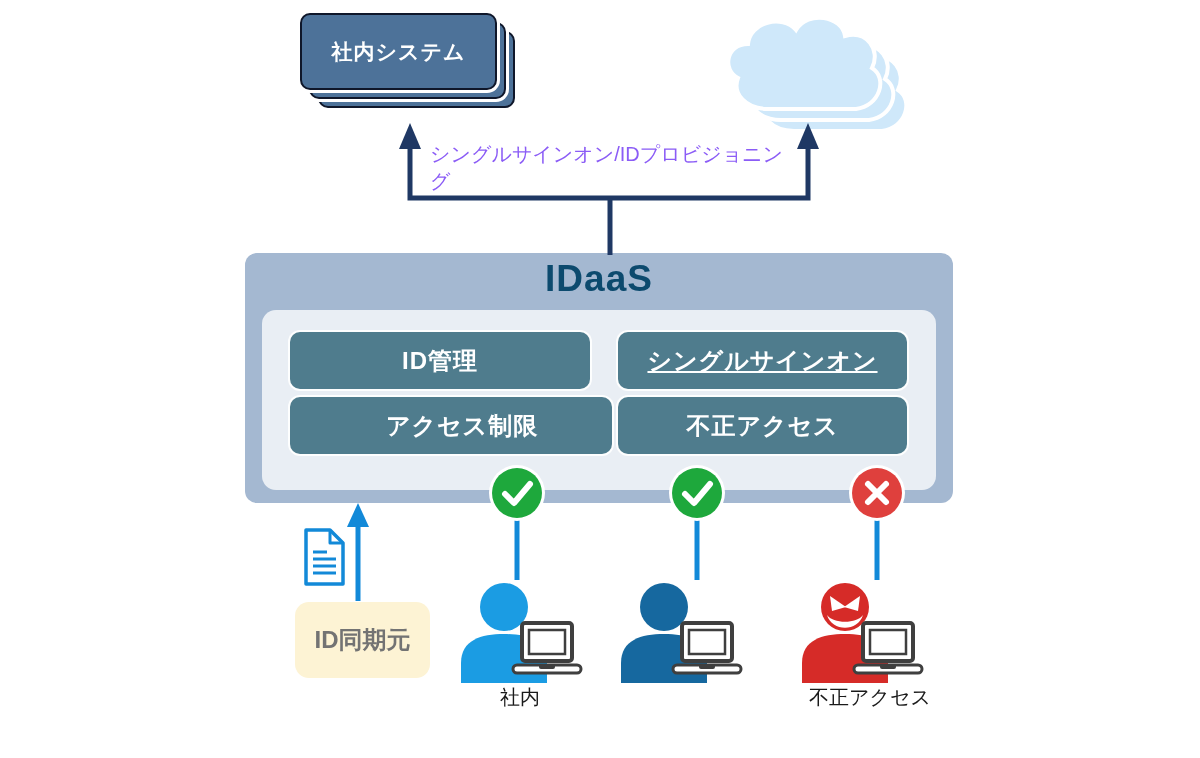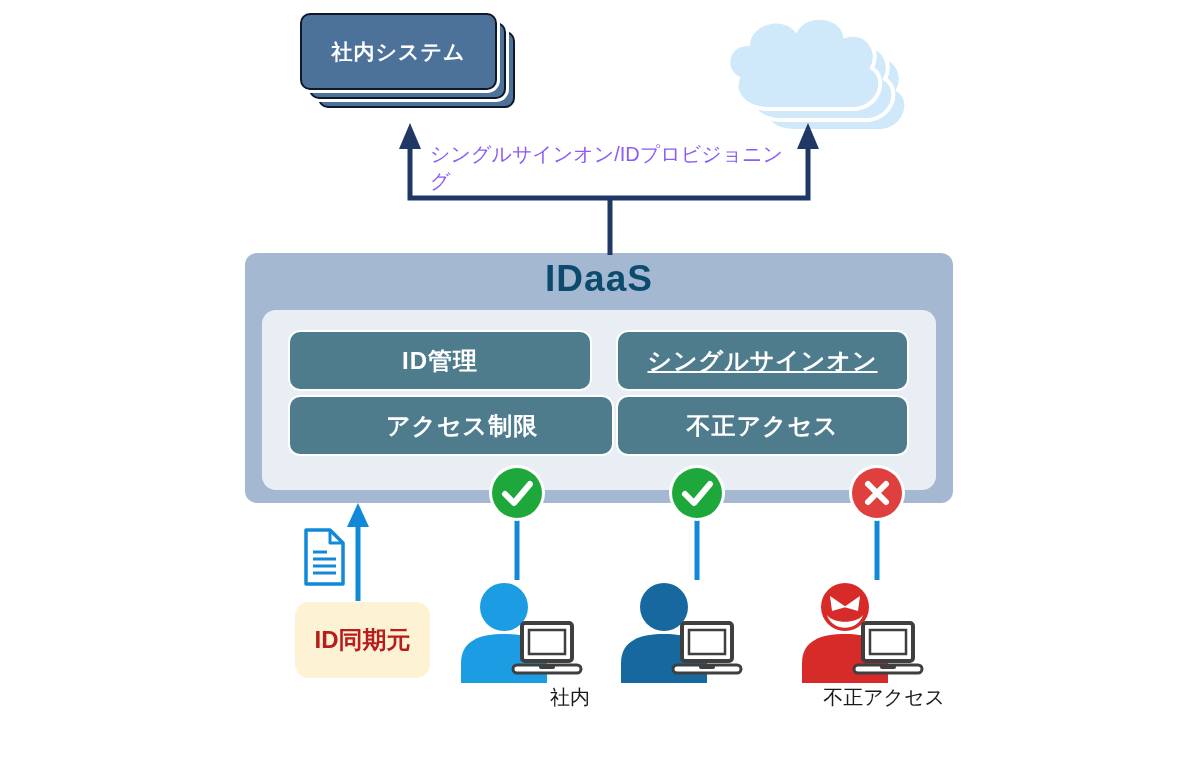--- a/index.html
+++ b/index.html
@@ -62,25 +62,25 @@
     display:flex;align-items:center;justify-content:center;
   }
   .ok{background:#1ea83c;}
   .ng{background:#df403d;}
 
   
   .sync-box{
     position:absolute;left:295px;top:602px;width:135px;height:76px;z-index:4;
     background:#fdf3d4;border-radius:14px;
     display:flex;align-items:center;justify-content:center;
-    color:#b91c1c;font-weight:bold;font-size:24px;
+    color:#737373;font-weight:bold;font-size:24px;
   }
 
   .user-label{
-    position:absolute;font-size:20px;color:#1a1a1a;text-align:right;
+    position:absolute;font-size:20px;color:#1a1a1a;text-align:center;
     white-space:pre-line;line-height:1.35;
   }
   .overlay{position:absolute;left:0;top:0;z-index:5;pointer-events:none;}
   .person-svg{position:absolute;z-index:3;}
 </style>
 </head>
 <body>
 
 <div class="stage">
 

